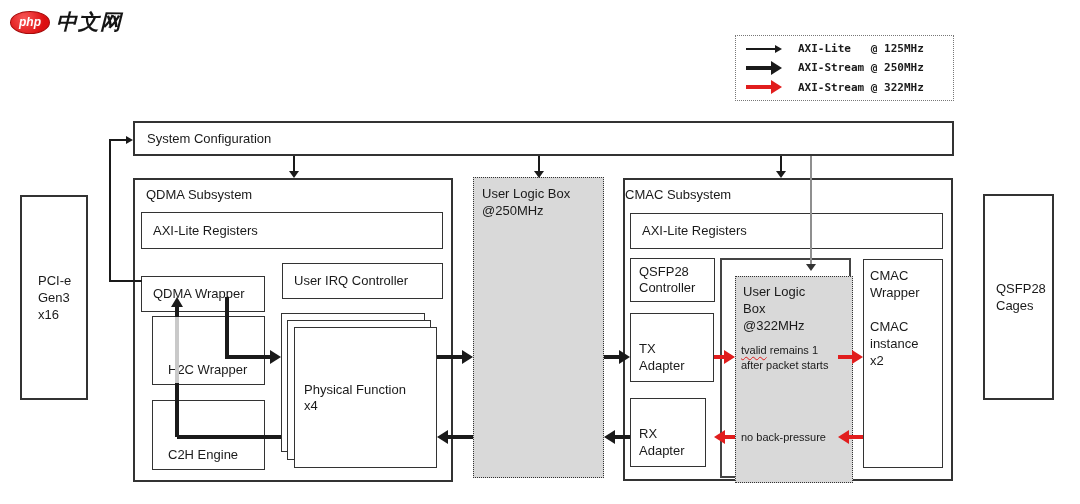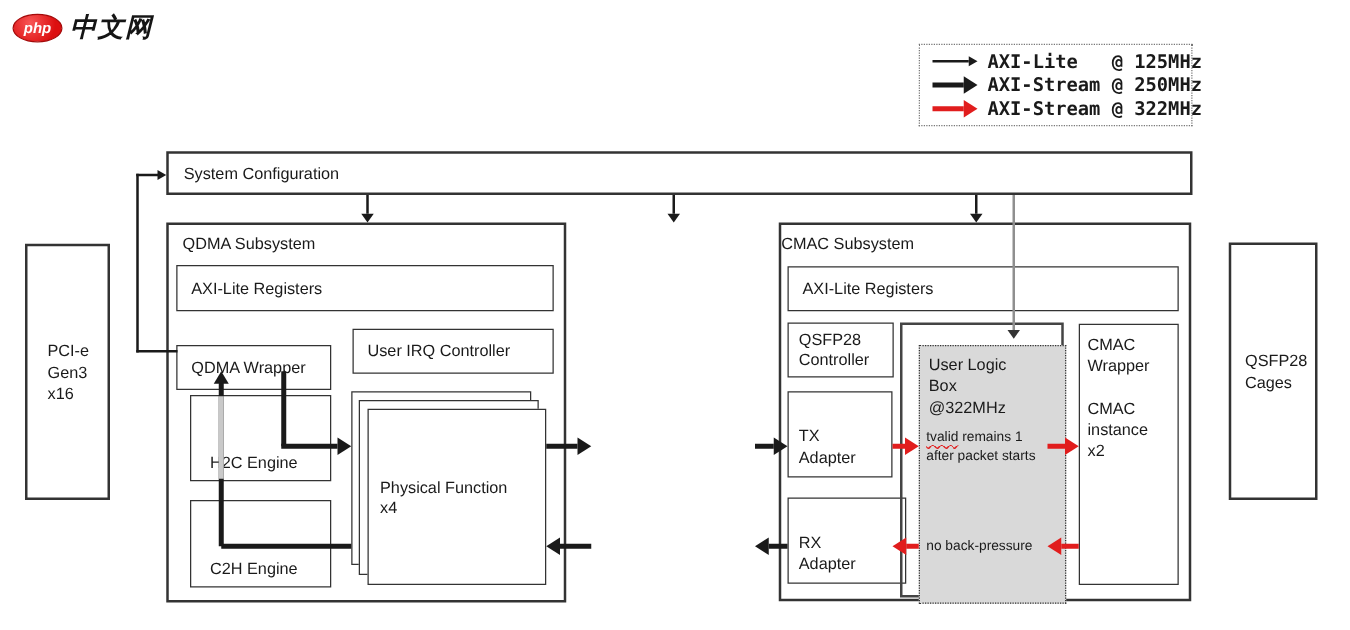--- a/index.html
+++ b/index.html
@@ -21,21 +21,21 @@
   .l-lg{border-top:7px solid transparent;border-bottom:7px solid transparent;border-right:11px solid #1a1a1a;}
   .u-lg{border-left:6px solid transparent;border-right:6px solid transparent;border-bottom:10px solid #1a1a1a;}
   .r-lg.red-h{border-left-color:#e11d1d;}
   .l-lg.red-h{border-right-color:#e11d1d;}
   
   #legend{position:absolute;left:735px;top:35px;width:219px;height:66px;box-sizing:border-box;
           border:1px dotted #777;display:flex;flex-direction:column;justify-content:space-around;padding:3px 10px;}
   .lg-row{display:flex;align-items:center;height:20px;}
   .lg-arrow{display:flex;align-items:center;width:44px;}
   .lg-line{display:inline-block;}
-  .lg-label{font-family:"DejaVu Sans Mono",monospace;font-size:15px;font-weight:700;white-space:pre;margin-left:8px;}
+  .lg-label{font-family:"DejaVu Sans Mono",monospace;font-size:11px;font-weight:700;white-space:pre;margin-left:8px;}
   .tri{width:0;height:0;display:inline-block;}
   
   #logo{position:absolute;left:10px;top:8px;display:flex;align-items:center;}
   #logo-badge{width:40px;height:23px;border-radius:50%;background:radial-gradient(circle at 35% 30%,#f85656,#dc0f10 70%);
               border:1.5px solid #a40a0a;display:flex;align-items:center;justify-content:center;
               color:#fff;font-weight:700;font-style:italic;font-size:12px;box-sizing:border-box;}
   #logo-site{margin-left:6px;font-size:21px;font-weight:900;font-style:italic;letter-spacing:1px;color:#151515;}
   .ann{position:absolute;font-size:11px;line-height:15px;color:#1a1a1a;}
   .wavy{text-decoration:underline;text-decoration-style:wavy;text-decoration-color:#e11d1d;text-decoration-thickness:1px;text-underline-offset:2px;}
   .blk{display:block;}
@@ -97,49 +97,55 @@
   <div class="box thin vcenter" style="left:141px;top:212px;width:302px;height:37px;padding-left:11px;">
     <span>AXI-Lite Registers</span>
   </div>
   <div class="box thin vcenter" style="left:141px;top:276px;width:124px;height:36px;padding-left:11px;">
     <span>QDMA Wrapper</span>
   </div>
   <div class="box thin vcenter" style="left:282px;top:263px;width:161px;height:36px;padding-left:11px;">
     <span>User IRQ Controller</span>
   </div>
   <div class="box thin" style="left:152px;top:316px;width:113px;height:69px;display:flex;align-items:flex-end;padding:0 0 6px 15px;">
-    <span>H2C Engine</span>
+    <span>H2C Wrapper</span>
   </div>
   <div class="box thin" style="left:152px;top:400px;width:113px;height:70px;display:flex;align-items:flex-end;padding:0 0 6px 15px;">
     <span>C2H Engine</span>
   </div>
 
   <div class="box thin" style="left:281px;top:313px;width:144px;height:139px;"></div>
   <div class="box thin" style="left:287px;top:320px;width:144px;height:140px;"></div>
   <div class="box thin vcenter" style="left:294px;top:327px;width:143px;height:141px;padding-left:9px;line-height:16px;">
     <span class="blk">Physical Function</span>
     <span class="blk">x4</span>
   </div>
 
+  <div class="gray-dotted" style="position:absolute;left:473px;top:177px;width:131px;height:301px;box-sizing:border-box;font-size:13px;line-height:17px;">
+    <div style="padding:7px 8px;">
+      <span class="blk">User Logic Box</span>
+      <span class="blk">@250MHz</span>
+    </div>
+  </div>
 
   <div class="box" style="left:623px;top:178px;width:330px;height:303px;">
     <div class="label-pad" style="padding-left:0;">CMAC Subsystem</div>
   </div>
   <div class="box thin vcenter" style="left:630px;top:213px;width:313px;height:36px;padding-left:11px;">
     <span>AXI-Lite Registers</span>
   </div>
   <div class="box thin vcenter" style="left:630px;top:258px;width:85px;height:44px;padding-left:8px;line-height:16px;">
     <span class="blk">QSFP28</span>
     <span class="blk">Controller</span>
   </div>
   <div class="box thin" style="left:630px;top:313px;width:84px;height:69px;display:flex;flex-direction:column;justify-content:flex-end;padding:0 0 7px 8px;line-height:17px;">
     <span class="blk">TX</span>
     <span class="blk">Adapter</span>
   </div>
-  <div class="box thin" style="left:630px;top:398px;width:95px;height:69px;display:flex;flex-direction:column;justify-content:flex-end;padding:0 0 7px 8px;line-height:17px;">
+  <div class="box thin" style="left:630px;top:398px;width:76px;height:69px;display:flex;flex-direction:column;justify-content:flex-end;padding:0 0 7px 8px;line-height:17px;">
     <span class="blk">RX</span>
     <span class="blk">Adapter</span>
   </div>
 
   <div style="position:absolute;left:720px;top:258px;width:131px;height:220px;box-sizing:border-box;border:2px solid #444;background:transparent;"></div>
 
   <div class="gray-dotted" style="position:absolute;left:735px;top:276px;width:118px;height:207px;box-sizing:border-box;font-size:13px;line-height:17px;">
     <div style="padding:6px 7px;">
       <span class="blk">User Logic</span>
       <span class="blk">Box</span>

